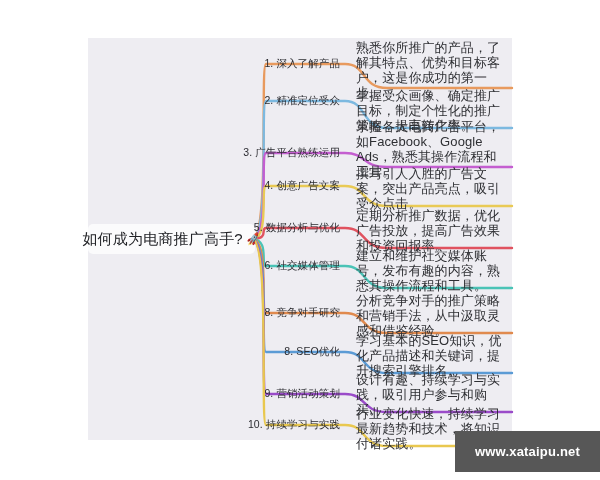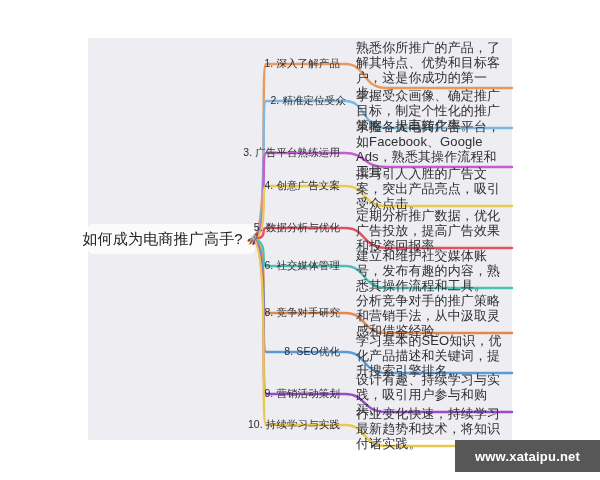--- a/index.html
+++ b/index.html
@@ -105,21 +105,21 @@
     font-size: 12.5px;
     font-weight: bold;
     letter-spacing: .4px;
   }
   
   .watermark {
     position: absolute;
     right: 0px;
     bottom: 8px;
     width: 145px;
-    height: 32px;
+    height: 41px;
     background: #575757;
     display: flex;
     align-items: center;
     justify-content: center;
   }
   .watermark span {
     color: #ffffff;
     font-size: 13px;
     font-weight: bold;
     letter-spacing: .2px;
@@ -147,21 +147,21 @@
       </g>
   </svg>
 
   <div class="root-node">
     <span class="root-label">如何成为电商推广高手?</span>
     <span class="rocket-icon">🚀</span>
   </div>
 
   <div id="topics">
       <div class="topic" style="top: 64px; left: 150px; width: 190px;"><span>1. 深入了解产品</span></div>
-      <div class="topic" style="top: 101px; left: 156px; width: 190px; text-align: right;"><span>2. 精准定位受众</span></div>
+      <div class="topic" style="top: 101px; left: 150px; width: 190px; text-align: right;"><span>2. 精准定位受众</span></div>
       <div class="topic" style="top: 153px; left: 150px; width: 190px;"><span>3. 广告平台熟练运用</span></div>
       <div class="topic" style="top: 186px; left: 150px; width: 190px;"><span>4. 创意广告文案</span></div>
       <div class="topic" style="top: 228px; left: 150px; width: 190px;"><span>5. 数据分析与优化</span></div>
       <div class="topic" style="top: 266px; left: 150px; width: 190px;"><span>6. 社交媒体管理</span></div>
       <div class="topic" style="top: 313px; left: 150px; width: 190px;"><span>8. 竞争对手研究</span></div>
       <div class="topic" style="top: 352px; left: 150px; width: 190px;"><span>8. SEO优化</span></div>
       <div class="topic" style="top: 394px; left: 150px; width: 190px;"><span>9. 营销活动策划</span></div>
       <div class="topic" style="top: 425px; left: 150px; width: 190px;"><span>10. 持续学习与实践</span></div>
     </div>
   <div id="details">

